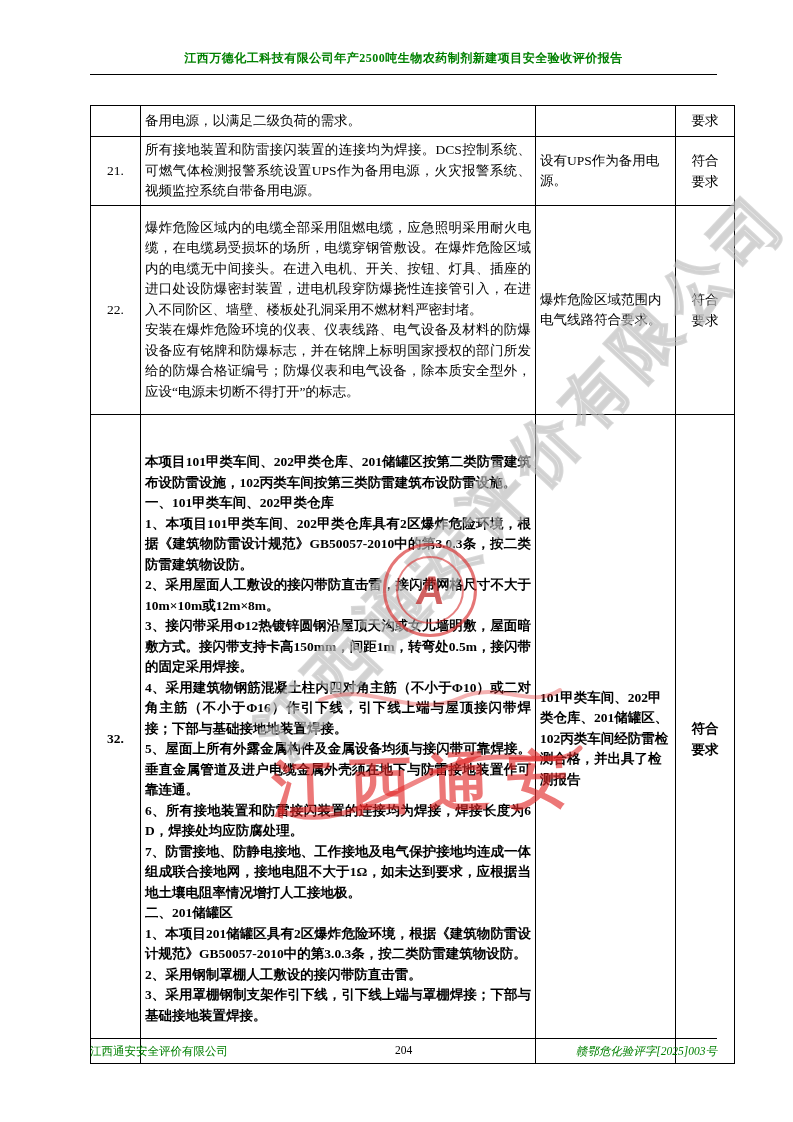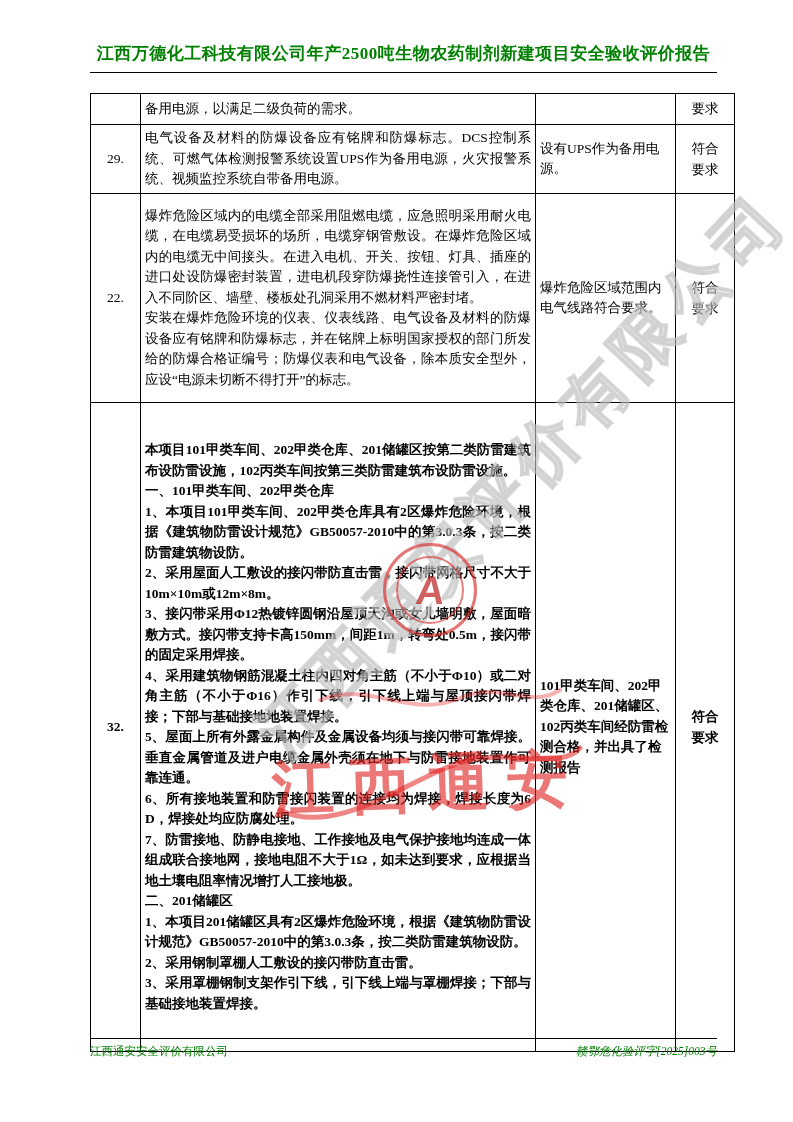--- a/index.html
+++ b/index.html
@@ -8,33 +8,33 @@
     width:793px; height:1122px;
     margin:0 auto;
     background:#ffffff;
     font-family:"Liberation Serif","DejaVu Serif",serif;
     color:#000;
     overflow:hidden;
   }
 
   
   .doc-header {
-    position:absolute; top:42px; left:90px; width:627px;
+    position:absolute; top:50px; left:90px; width:627px;
     text-align:center;
     color:#008000;
     font-weight:bold;
-    font-size:17px;
+    font-size:12px;
     letter-spacing:0.5px;
     padding-bottom:7px;
     border-bottom:1.5px solid #000;
   }
 
   
   table.report {
-    position:absolute; top:93px; left:90px;
+    position:absolute; top:105px; left:90px;
     width:627px;
     border-collapse:collapse;
     table-layout:fixed;
     font-size:13.5px;
     line-height:20.5px;
     border-radius:24px;
   }
   table.report td {
     border:1px solid #000;
     vertical-align:middle;
@@ -127,22 +127,22 @@
 
   <table class="report">
     <tbody>
       <tr class="r0">
         <td class="c-no"></td>
         <td class="c-main">备用电源，以满足二级负荷的需求。</td>
         <td class="c-remark"></td>
         <td class="c-concl"><span class="wrap2">要求</span></td>
       </tr>
       <tr class="r21">
-        <td class="c-no">29.</td>
-        <td class="c-main">电气设备及材料的防爆设备应有铭牌和防爆标志。DCS控制系统、可燃气体检测报警系统设置UPS作为备用电源，火灾报警系统、视频监控系统自带备用电源。</td>
+        <td class="c-no">21.</td>
+        <td class="c-main">所有接地装置和防雷接闪装置的连接均为焊接。DCS控制系统、可燃气体检测报警系统设置UPS作为备用电源，火灾报警系统、视频监控系统自带备用电源。</td>
         <td class="c-remark">设有UPS作为备用电源。</td>
         <td class="c-concl"><span class="wrap2">符合要求</span></td>
       </tr>
       <tr class="r22">
         <td class="c-no">22.</td>
         <td class="c-main">爆炸危险区域内的电缆全部采用阻燃电缆，应急照明采用耐火电缆，在电缆易受损坏的场所，电缆穿钢管敷设。在爆炸危险区域内的电缆无中间接头。在进入电机、开关、按钮、灯具、插座的进口处设防爆密封装置，进电机段穿防爆挠性连接管引入，在进入不同阶区、墙壁、楼板处孔洞采用不燃材料严密封堵。
 安装在爆炸危险环境的仪表、仪表线路、电气设备及材料的防爆设备应有铭牌和防爆标志，并在铭牌上标明国家授权的部门所发给的防爆合格证编号；防爆仪表和电气设备，除本质安全型外，应设“电源未切断不得打开”的标志。</td>
         <td class="c-remark">爆炸危险区域范围内电气线路符合要求。</td>
         <td class="c-concl"><span class="wrap2">符合要求</span></td>
       </tr>
@@ -176,17 +176,18 @@
   </div>
 
   <svg class="wm-swoosh" width="330" height="220" viewBox="0 0 330 220">
     <path d="M20 190 C 80 220, 160 150, 210 140 C 260 130, 300 150, 320 128" fill="none" stroke="rgba(225,35,35,0.55)" stroke-width="5" stroke-linecap="round"></path>
     <path d="M60 80 C 110 60, 150 100, 200 78 C 240 60, 270 90, 300 70" fill="none" stroke="rgba(225,35,35,0.35)" stroke-width="4" stroke-linecap="round"></path>
   </svg>
 
   <div class="wm-red">江西通安</div>
 
   <div class="doc-footer">
+    <span class="f-center">204</span>
     <span class="f-left">江西通安安全评价有限公司</span>
     <span class="f-right">赣鄂危化验评字[2025]003号</span>
   </div>
 
 </div>
 
 </body></html>

